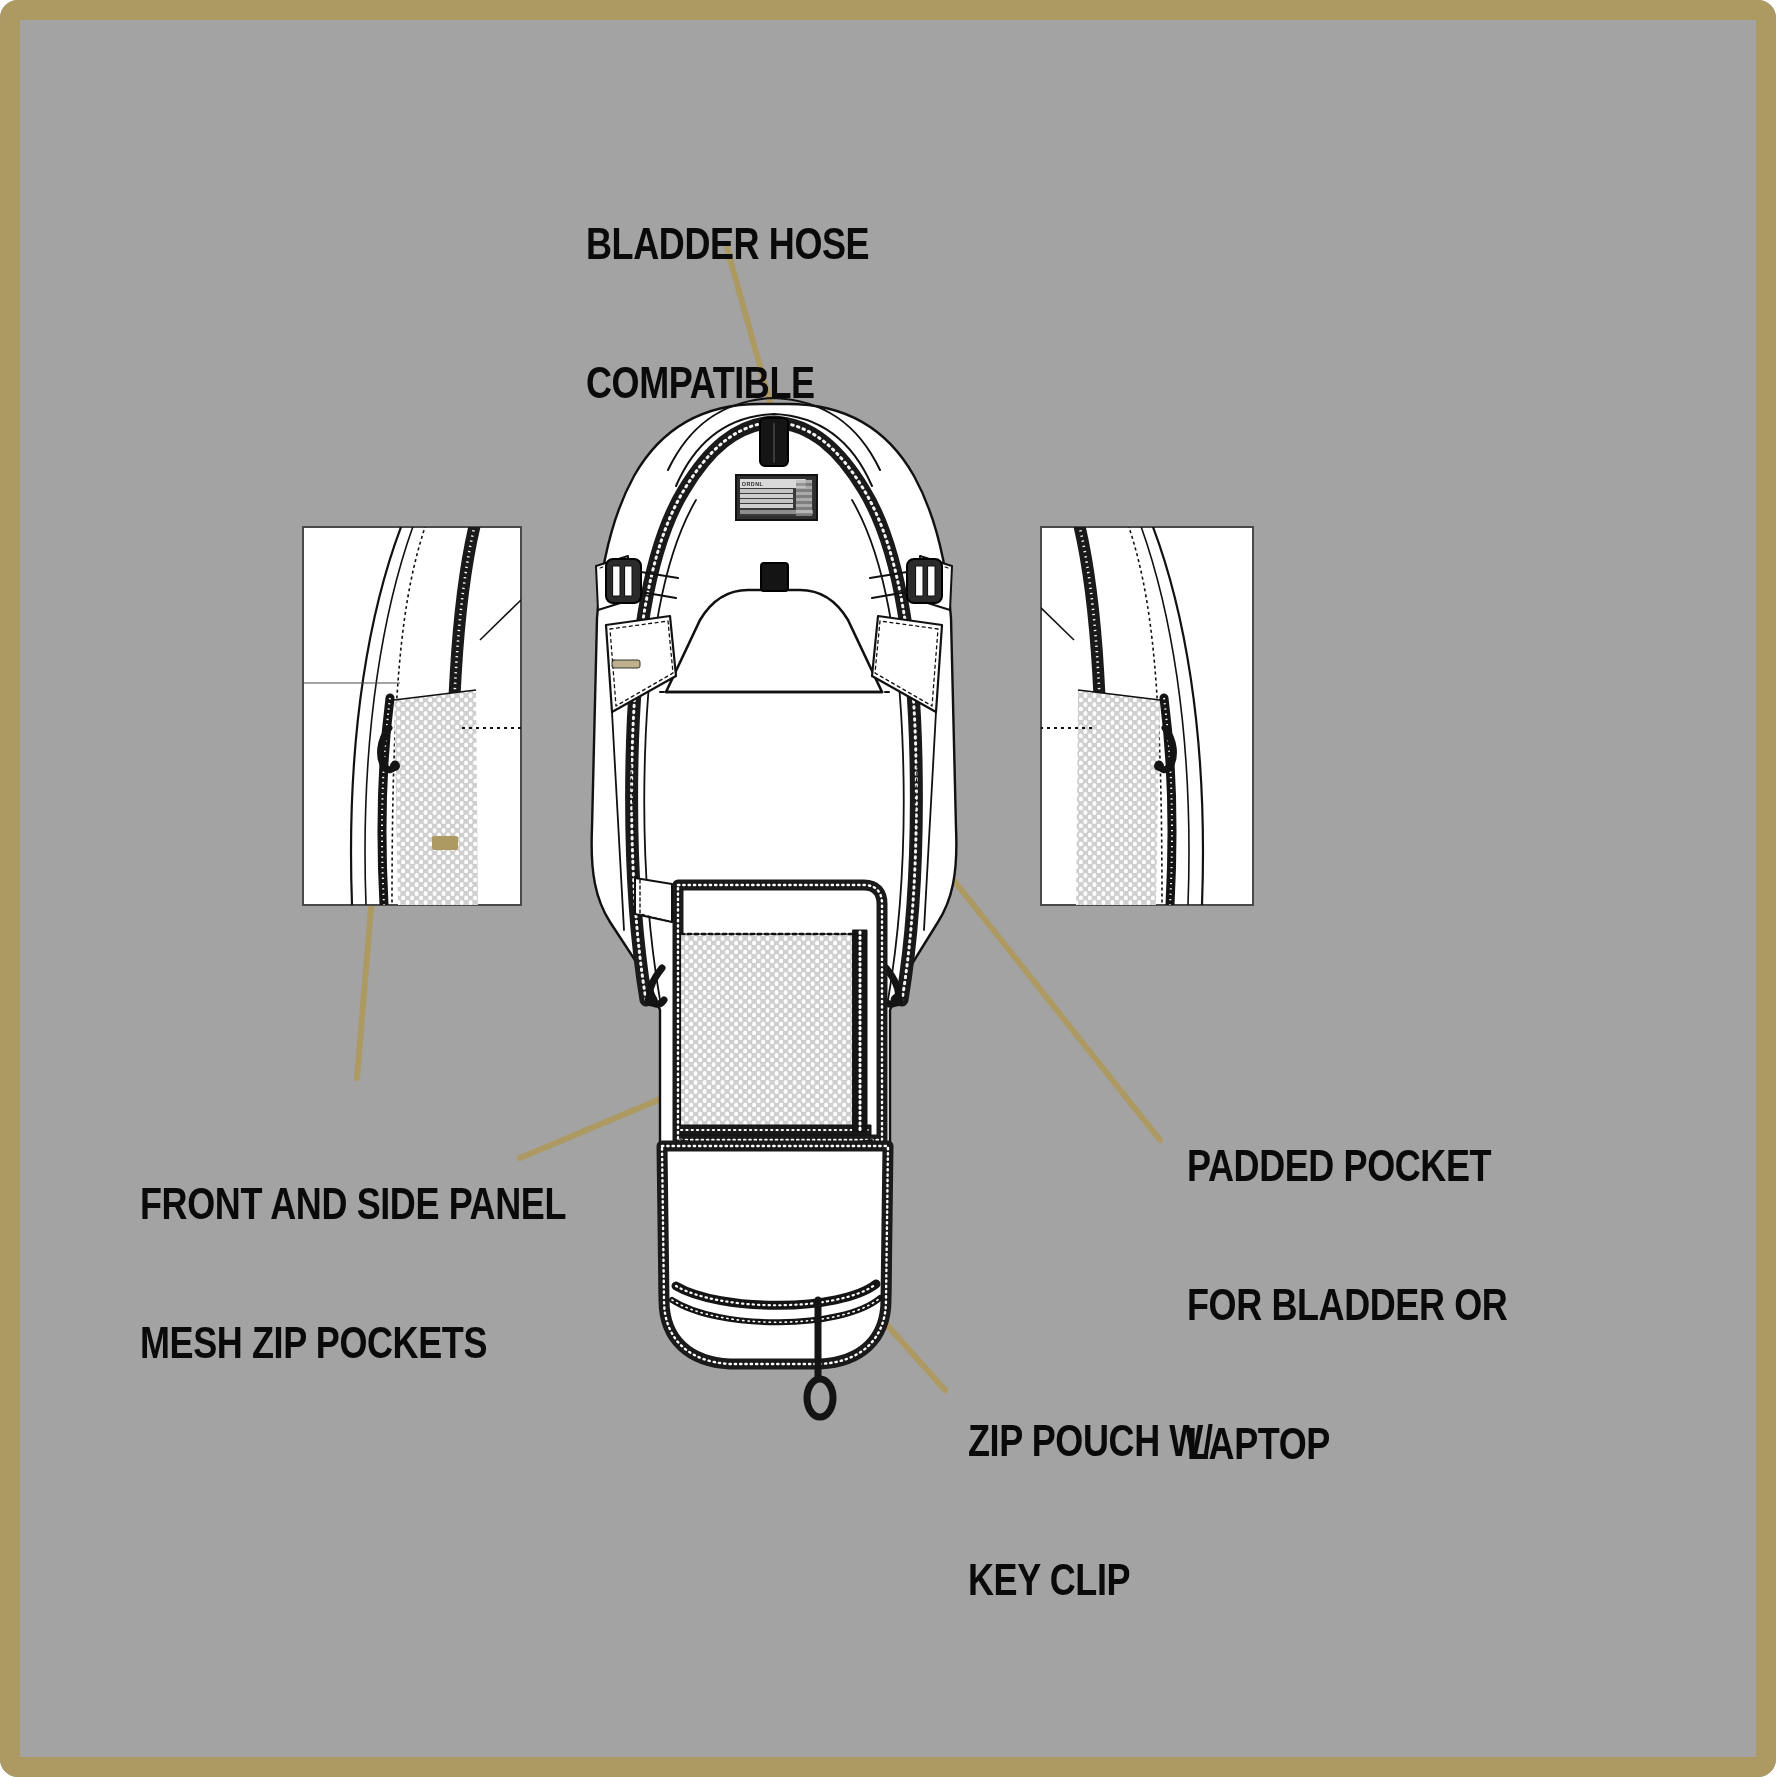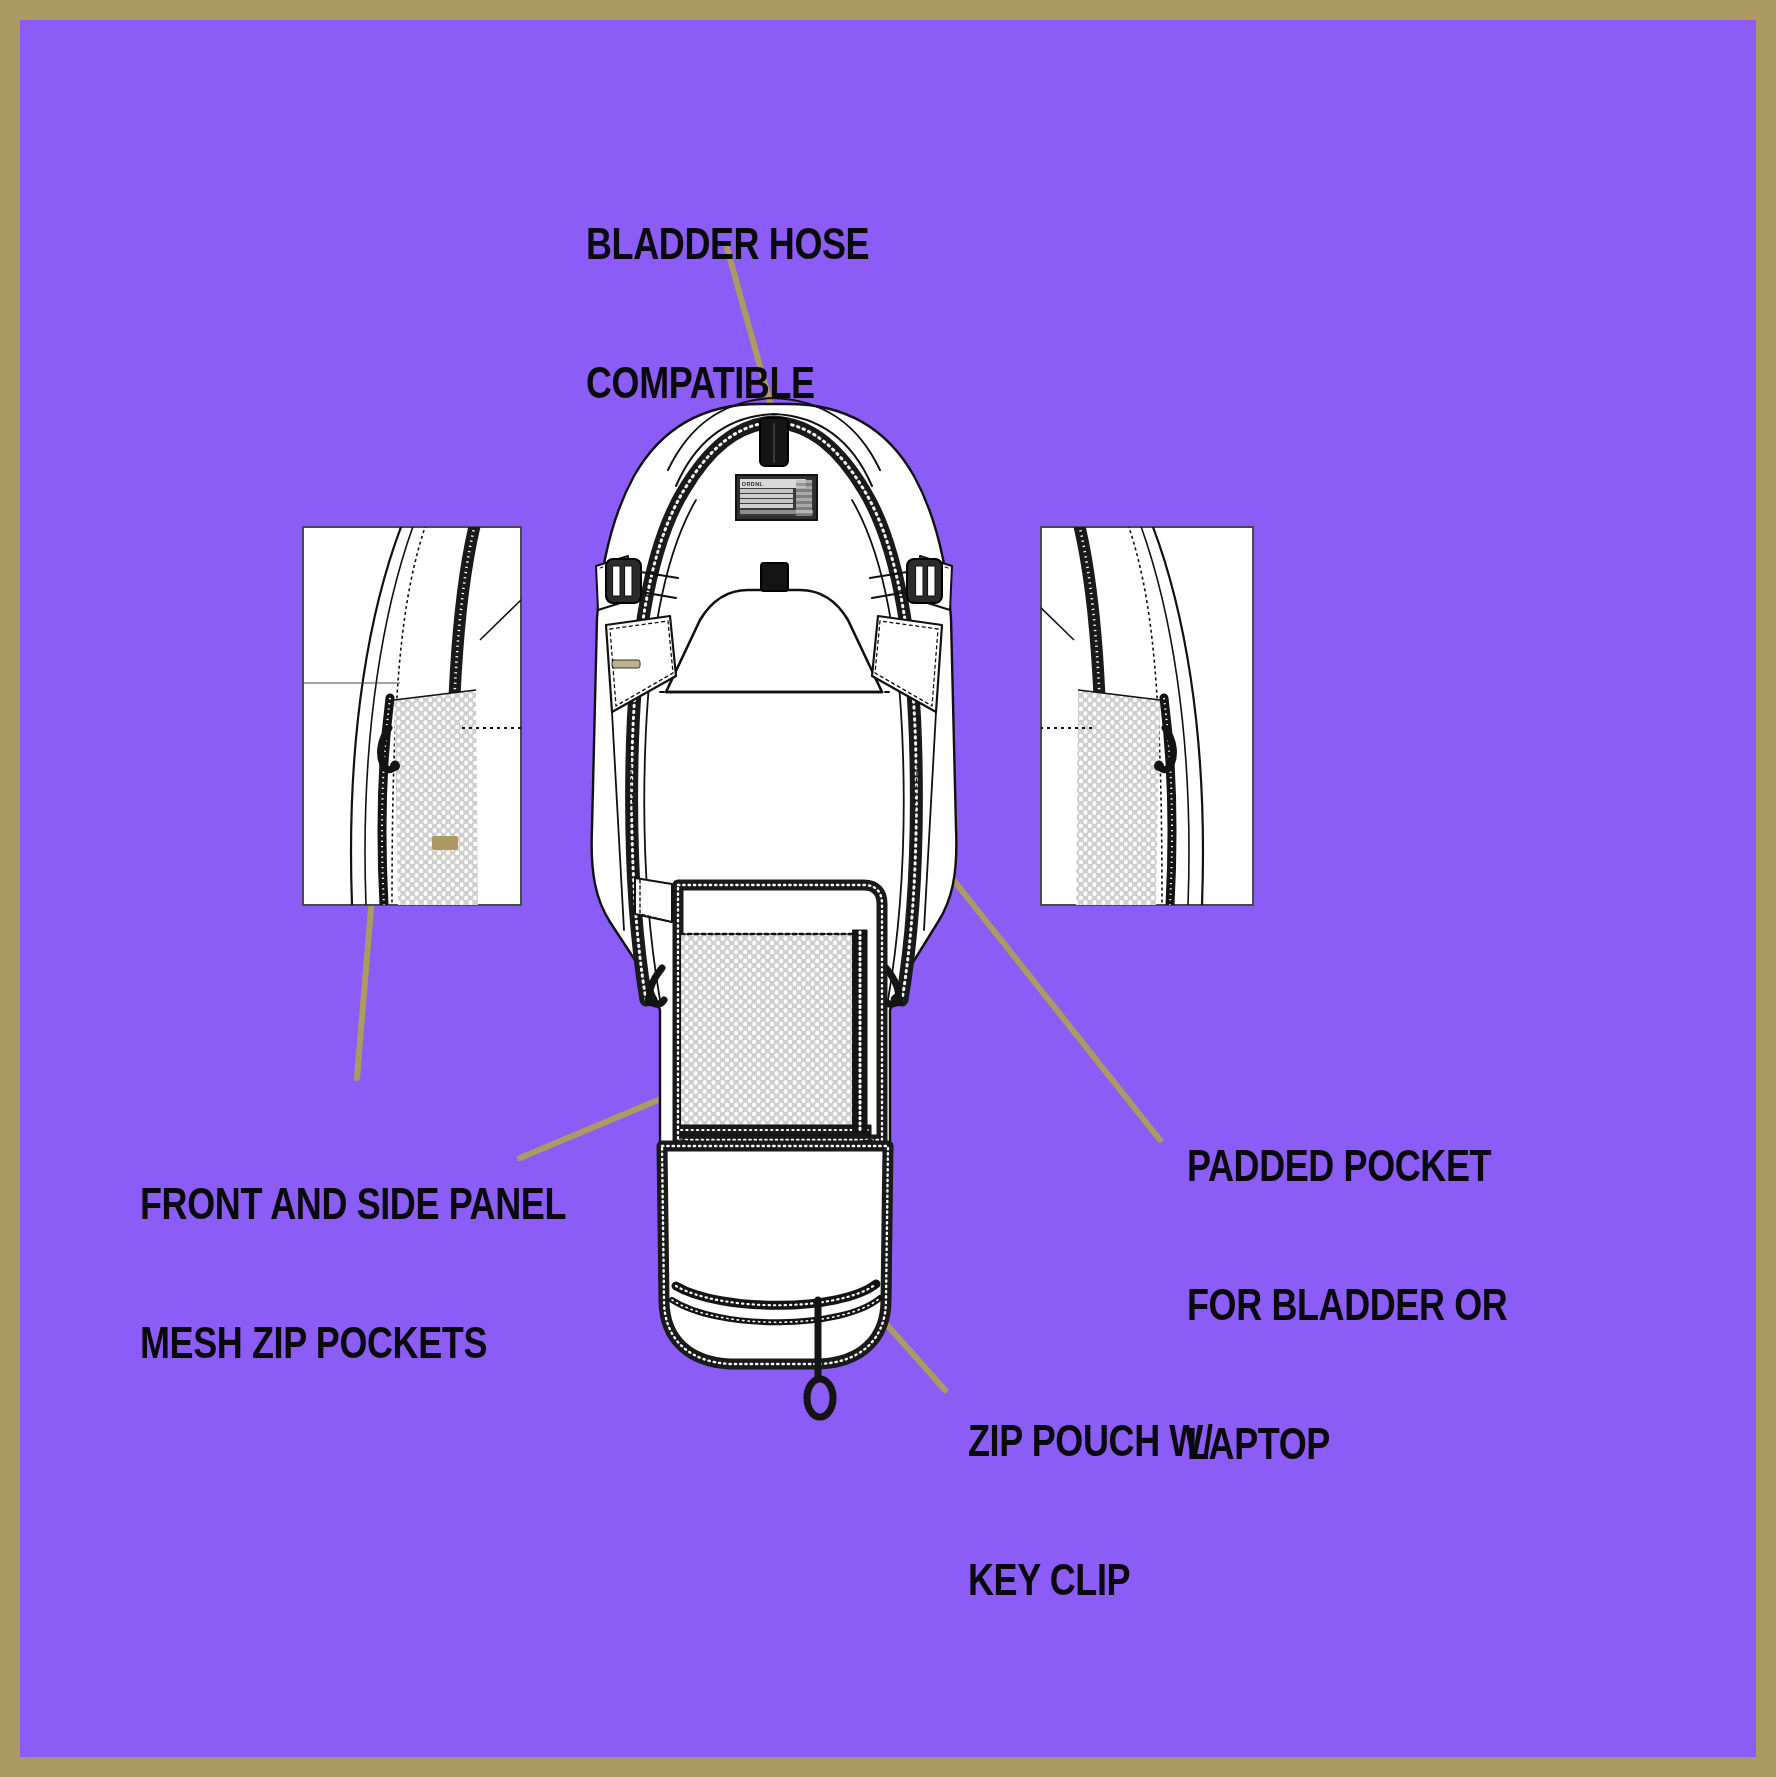--- a/index.html
+++ b/index.html
@@ -1,23 +1,24 @@
 <!DOCTYPE html>
 <html><head>
 <meta charset="utf-8">
 <style>
   html,body{margin:0;padding:0;background:#ffffff;}
   body{width:1776px;height:1777px;font-family:"Liberation Sans",sans-serif;}
 
   #stage{
     position:relative;
     width:1776px;height:1777px;
-    background:#8b5cf6;
+    background:#a3a3a3;
     box-sizing:border-box;
     overflow:hidden;
+    border-radius:18px;
   }
 
   
   #frame{
     position:absolute;left:0;top:0;width:1776px;height:1777px;
     box-sizing:border-box;
     border:20px solid #ad9a62;
     pointer-events:none;
     z-index:40;
   }

